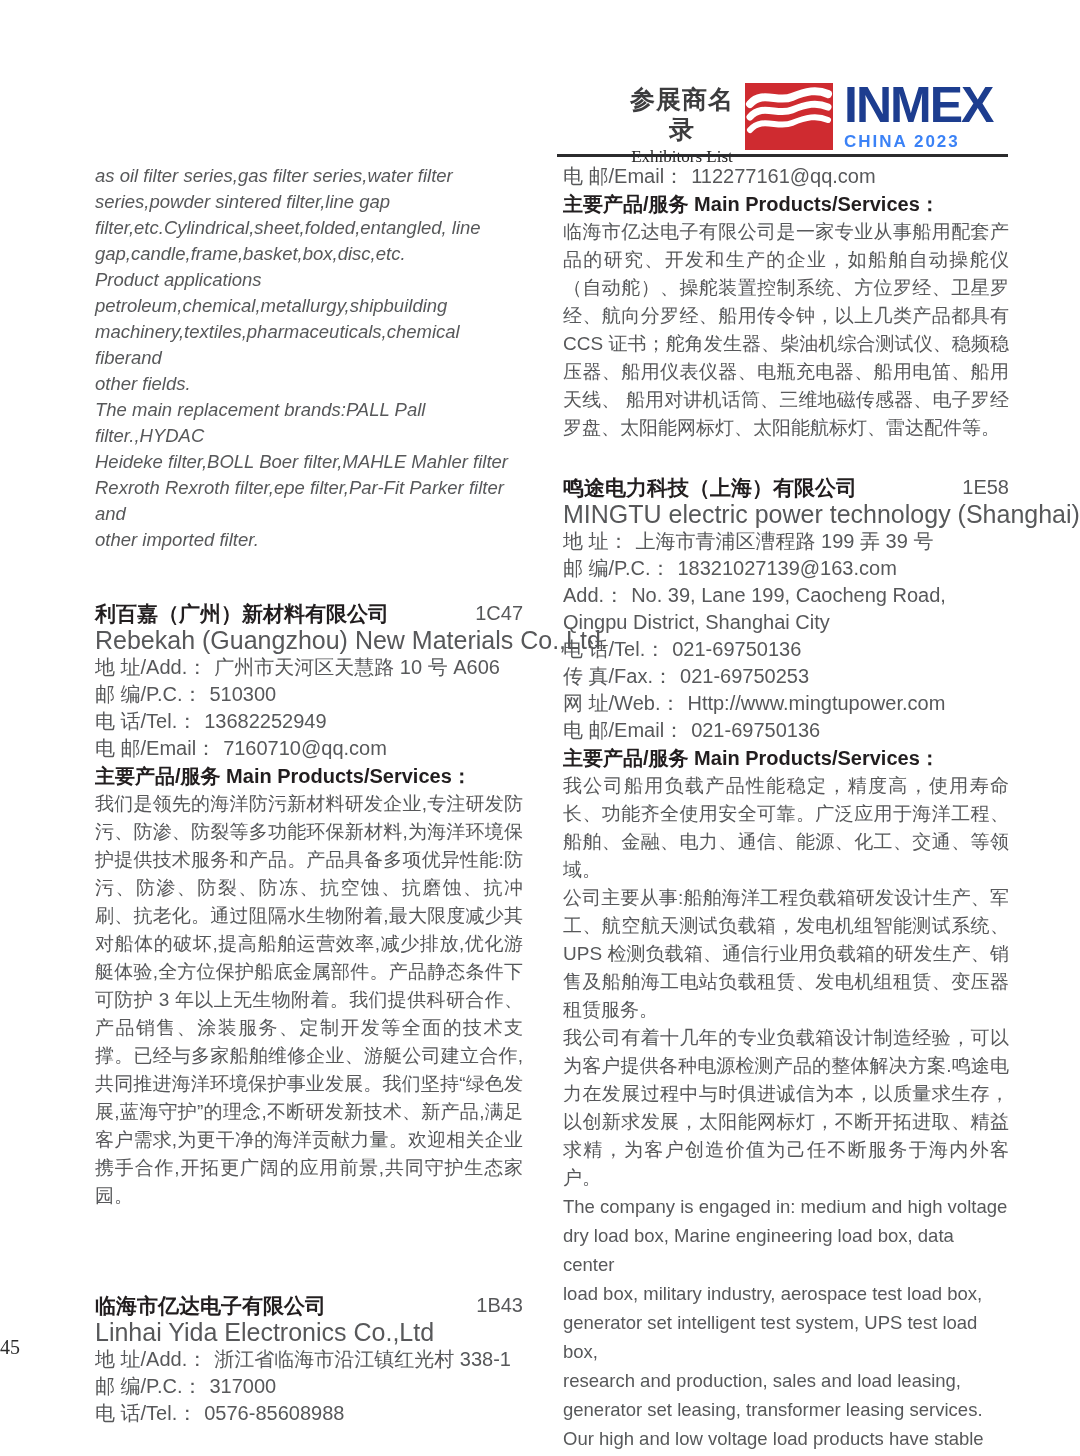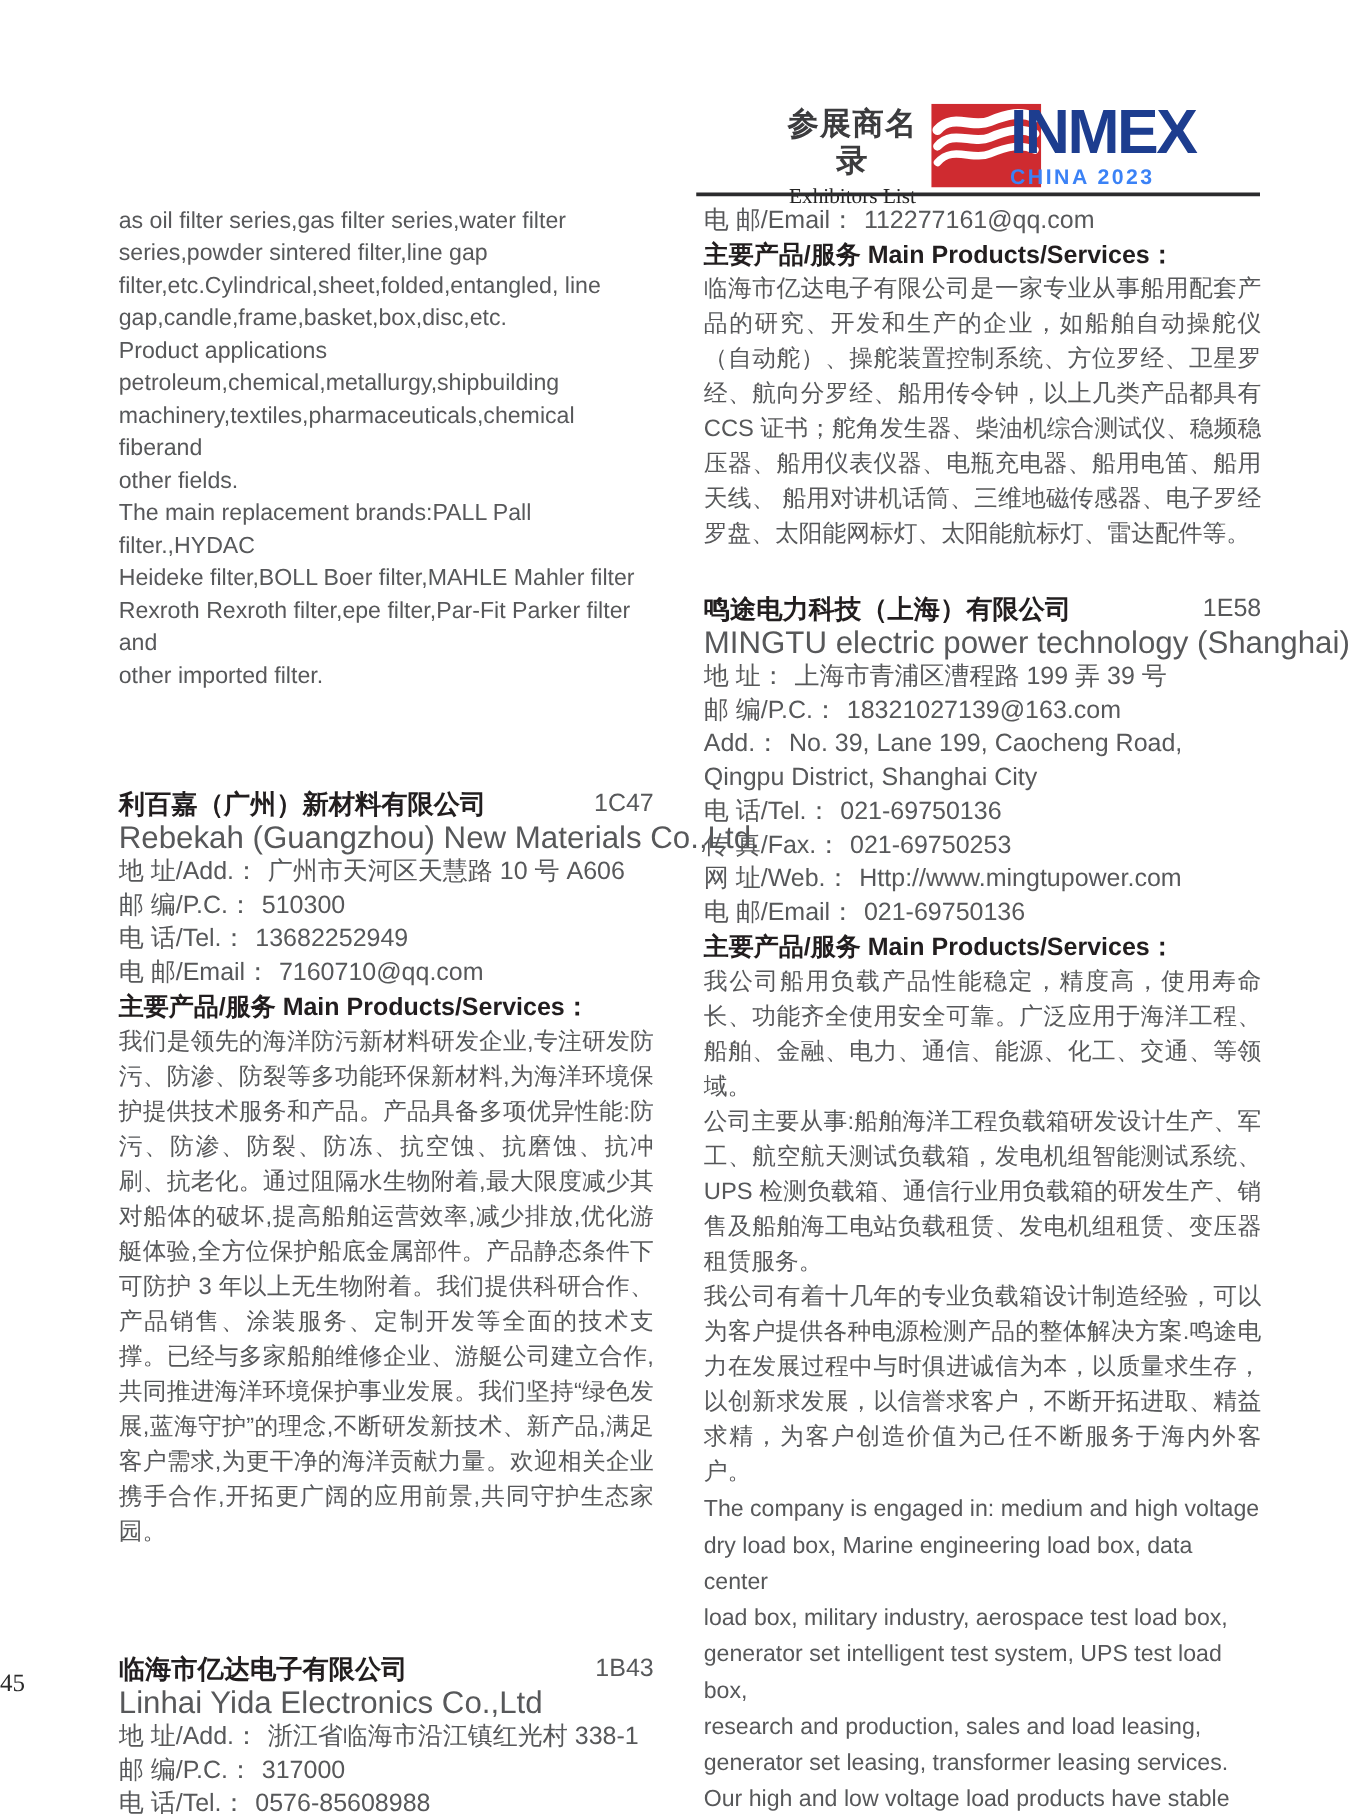--- a/index.html
+++ b/index.html
@@ -19,21 +19,21 @@
   }
   .hdr-title-cn {
     font-size: 25px; font-weight: bold; color: #3c3c3e;
     letter-spacing: 1px; line-height: 30px;
   }
   .hdr-title-en {
     font-family: "Liberation Serif", serif;
     font-size: 17px; color: #232323; margin-top: 3px;
   }
   .logo-mark { position: absolute; top: 83px; left: 745px; width: 88px; height: 67px; }
-  .logo-word { position: absolute; top: 80px; left: 808px; width: 168px; }
+  .logo-word { position: absolute; top: 80px; left: 844px; width: 168px; }
   .logo-inmex {
     font-size: 50px; font-weight: bold; color: #1d3d8f;
     letter-spacing: -2px; line-height: 50px; white-space: nowrap;
   }
   .logo-year {
     font-size: 17px; font-weight: bold; color: #3b82f6;
     letter-spacing: 2px; line-height: 24px; white-space: nowrap;
   }
   .hdr-rule {
     position: absolute; top: 154px; left: 557px;
@@ -65,21 +65,21 @@
   }
   .body-cn {
     font-size: 19px; line-height: 28px;
     text-align: justify; color: #57585a;
   }
   .body-en {
     font-size: 18.5px; line-height: 29px;
     white-space: pre-line; color: #57585a;
   }
 
-  .m-after-cont  { margin-bottom: 77px; }
+  .m-after-cont  { margin-bottom: 47px; font-style: italic; }
   .m-after-s1    { margin-bottom: 82px; }
   .m-after-rcont { margin-bottom: 32px; }
 
   
   .page-number {
     position: absolute; top: 1336px; left: 0; width: 918px;
     text-align: left; font-family: "Liberation Serif", serif;
     font-size: 20px; color: #2b2b2b;
   }
 </style>
@@ -197,21 +197,21 @@
     </div>
     <div class="field">
       <span class="field-label">网 址/Web.：</span><span class="field-value">Http://www.mingtupower.com</span>
     </div>
     <div class="field">
       <span class="field-label">电 邮/Email：</span><span class="field-value">021-69750136</span>
     </div>
     <div class="products">主要产品/服务 Main Products/Services：</div>
     <div class="body-cn">我公司船用负载产品性能稳定，精度高，使用寿命长、功能齐全使用安全可靠。广泛应用于海洋工程、船舶、金融、电力、通信、能源、化工、交通、等领域。</div>
     <div class="body-cn">公司主要从事:船舶海洋工程负载箱研发设计生产、军工、航空航天测试负载箱，发电机组智能测试系统、UPS 检测负载箱、通信行业用负载箱的研发生产、销售及船舶海工电站负载租赁、发电机组租赁、变压器租赁服务。</div>
-    <div class="body-cn">我公司有着十几年的专业负载箱设计制造经验，可以为客户提供各种电源检测产品的整体解决方案.鸣途电力在发展过程中与时俱进诚信为本，以质量求生存，以创新求发展，以信誉求客户，不断开拓进取、精益求精，为客户创造价值为己任不断服务于海内外客户。</div>
+    <div class="body-cn">我公司有着十几年的专业负载箱设计制造经验，可以为客户提供各种电源检测产品的整体解决方案.鸣途电力在发展过程中与时俱进诚信为本，以质量求生存，以创新求发展，太阳能网标灯，不断开拓进取、精益求精，为客户创造价值为己任不断服务于海内外客户。</div>
     <div class="body-en">The company is engaged in: medium and high voltage
 dry load box, Marine engineering load box, data center
 load box, military industry, aerospace test load box,
 generator set intelligent test system, UPS test load box,
 research and production, sales and load leasing,
 generator set leasing, transformer leasing services.
 Our high and low voltage load products have stable
 performance, high precision, long service life, complete
 functions of safe and reliable use. It is widely used in</div>
   </div>

